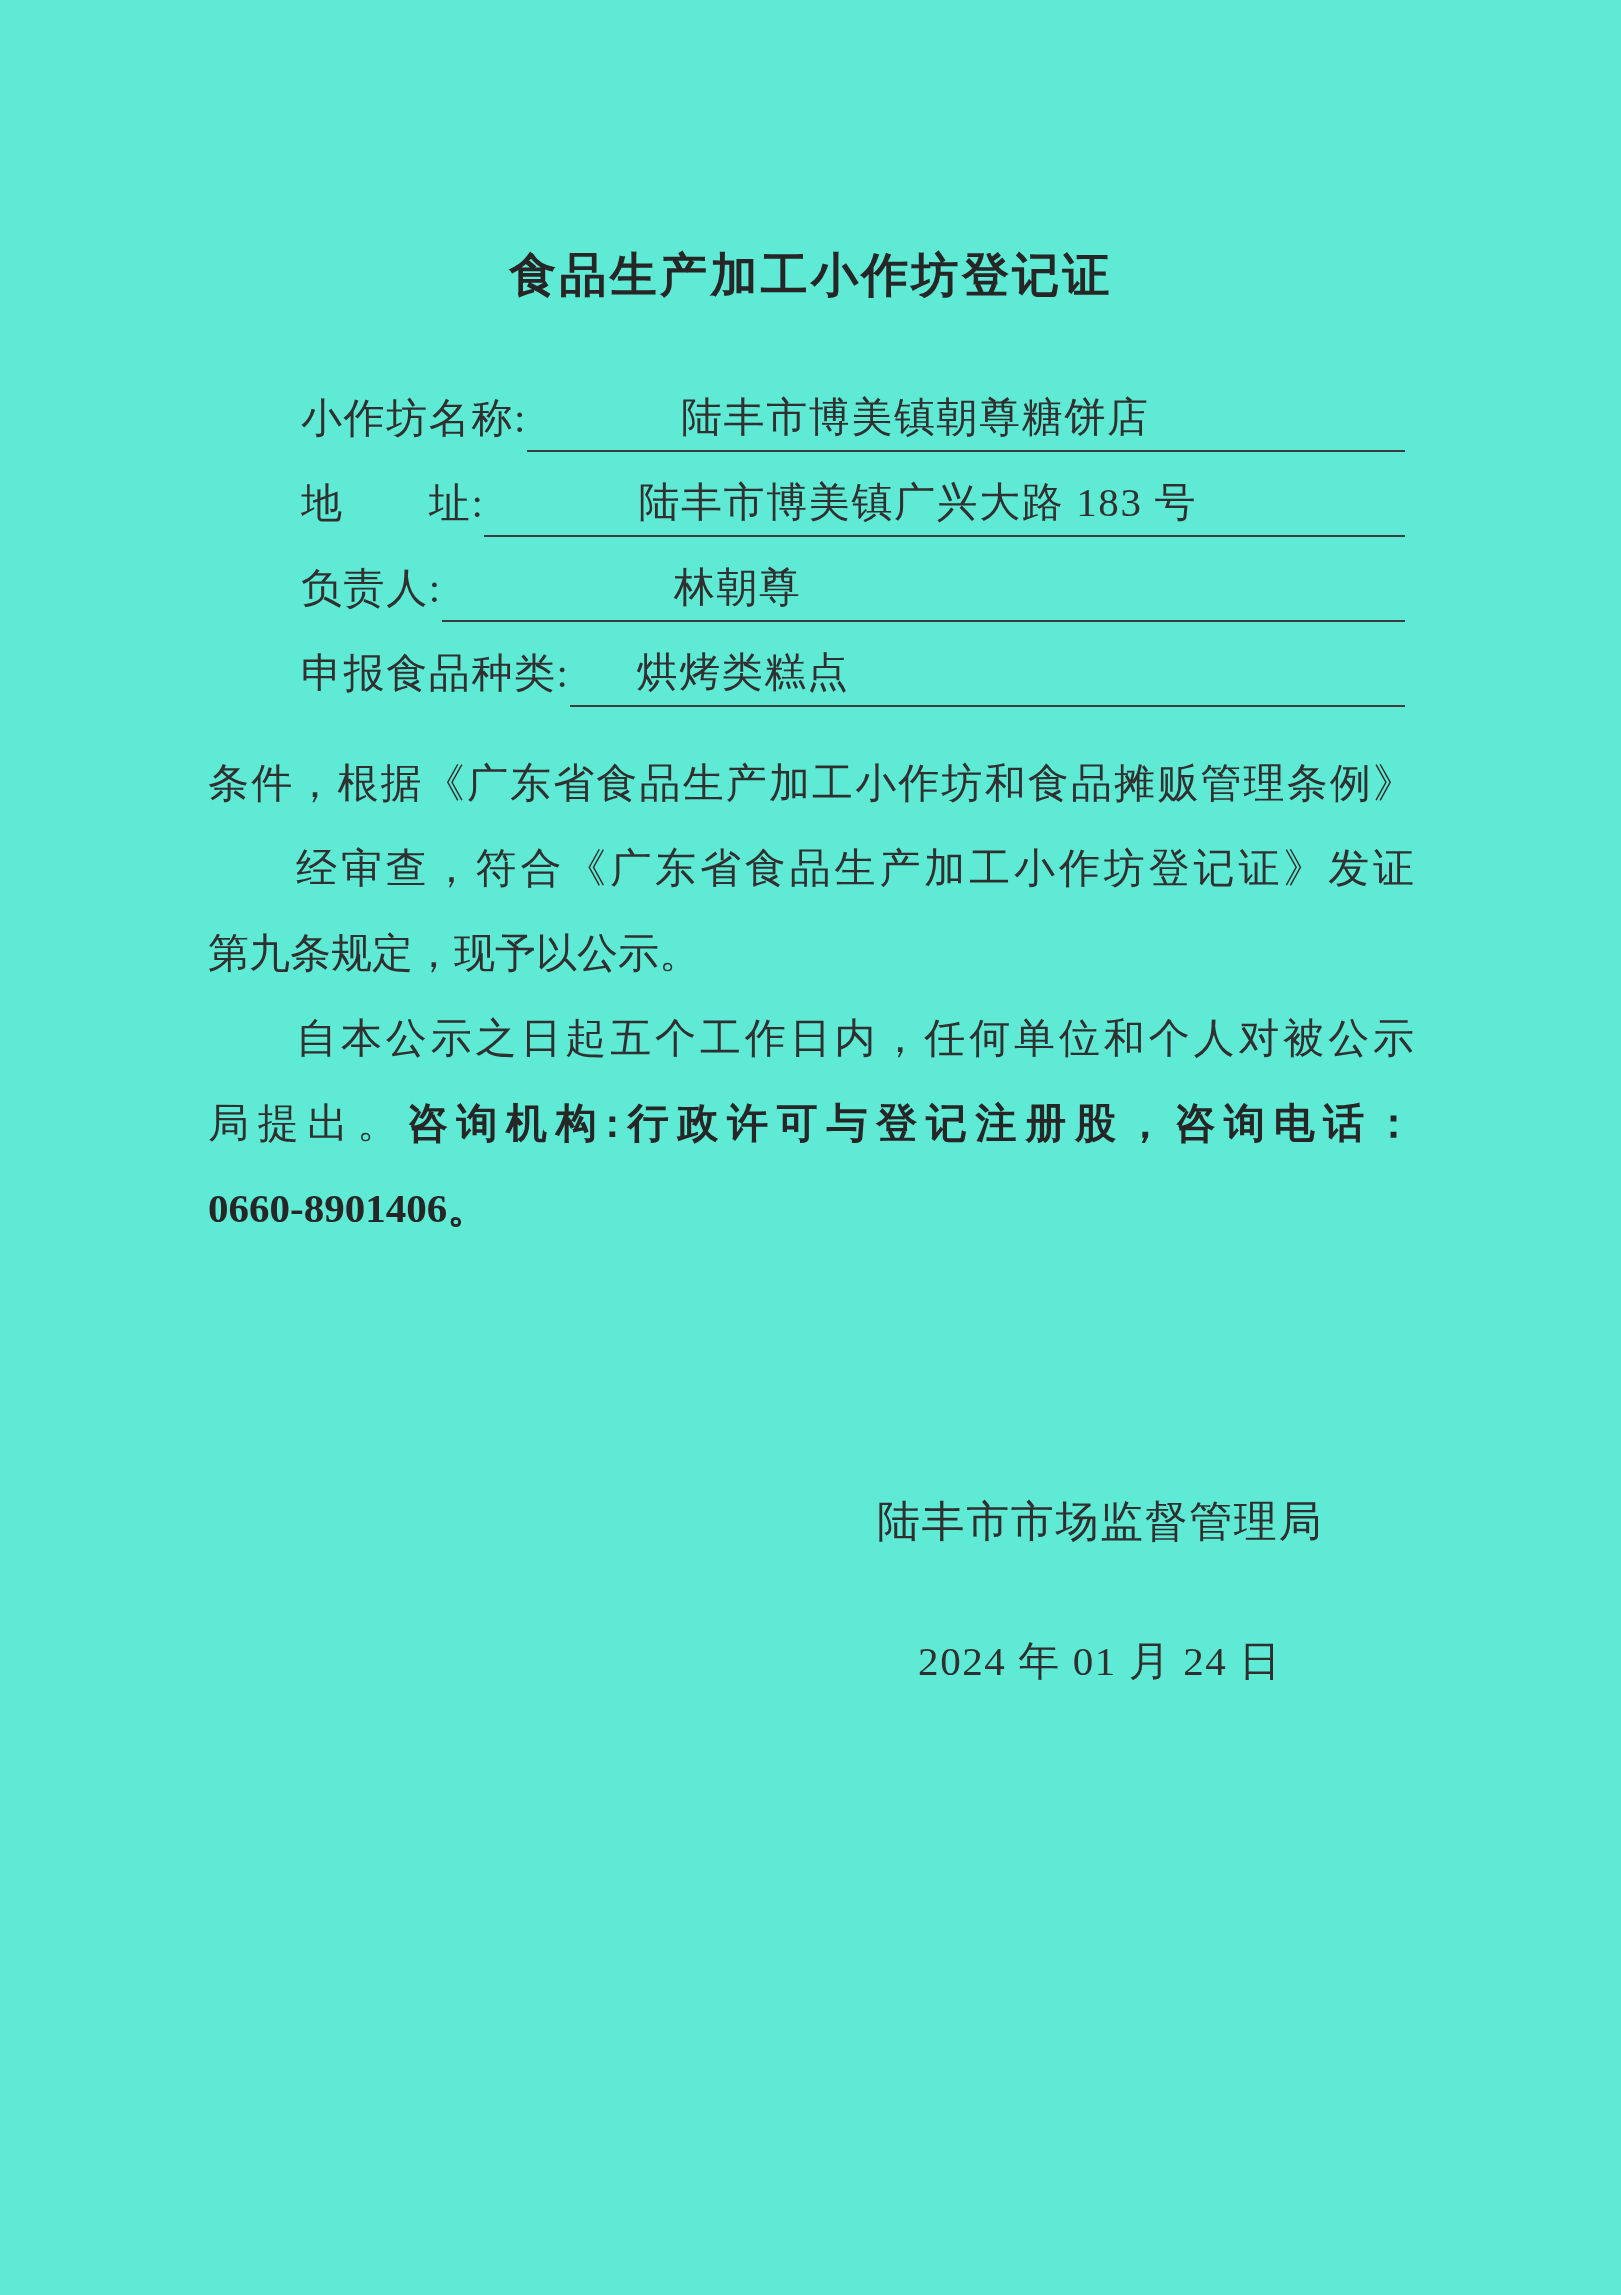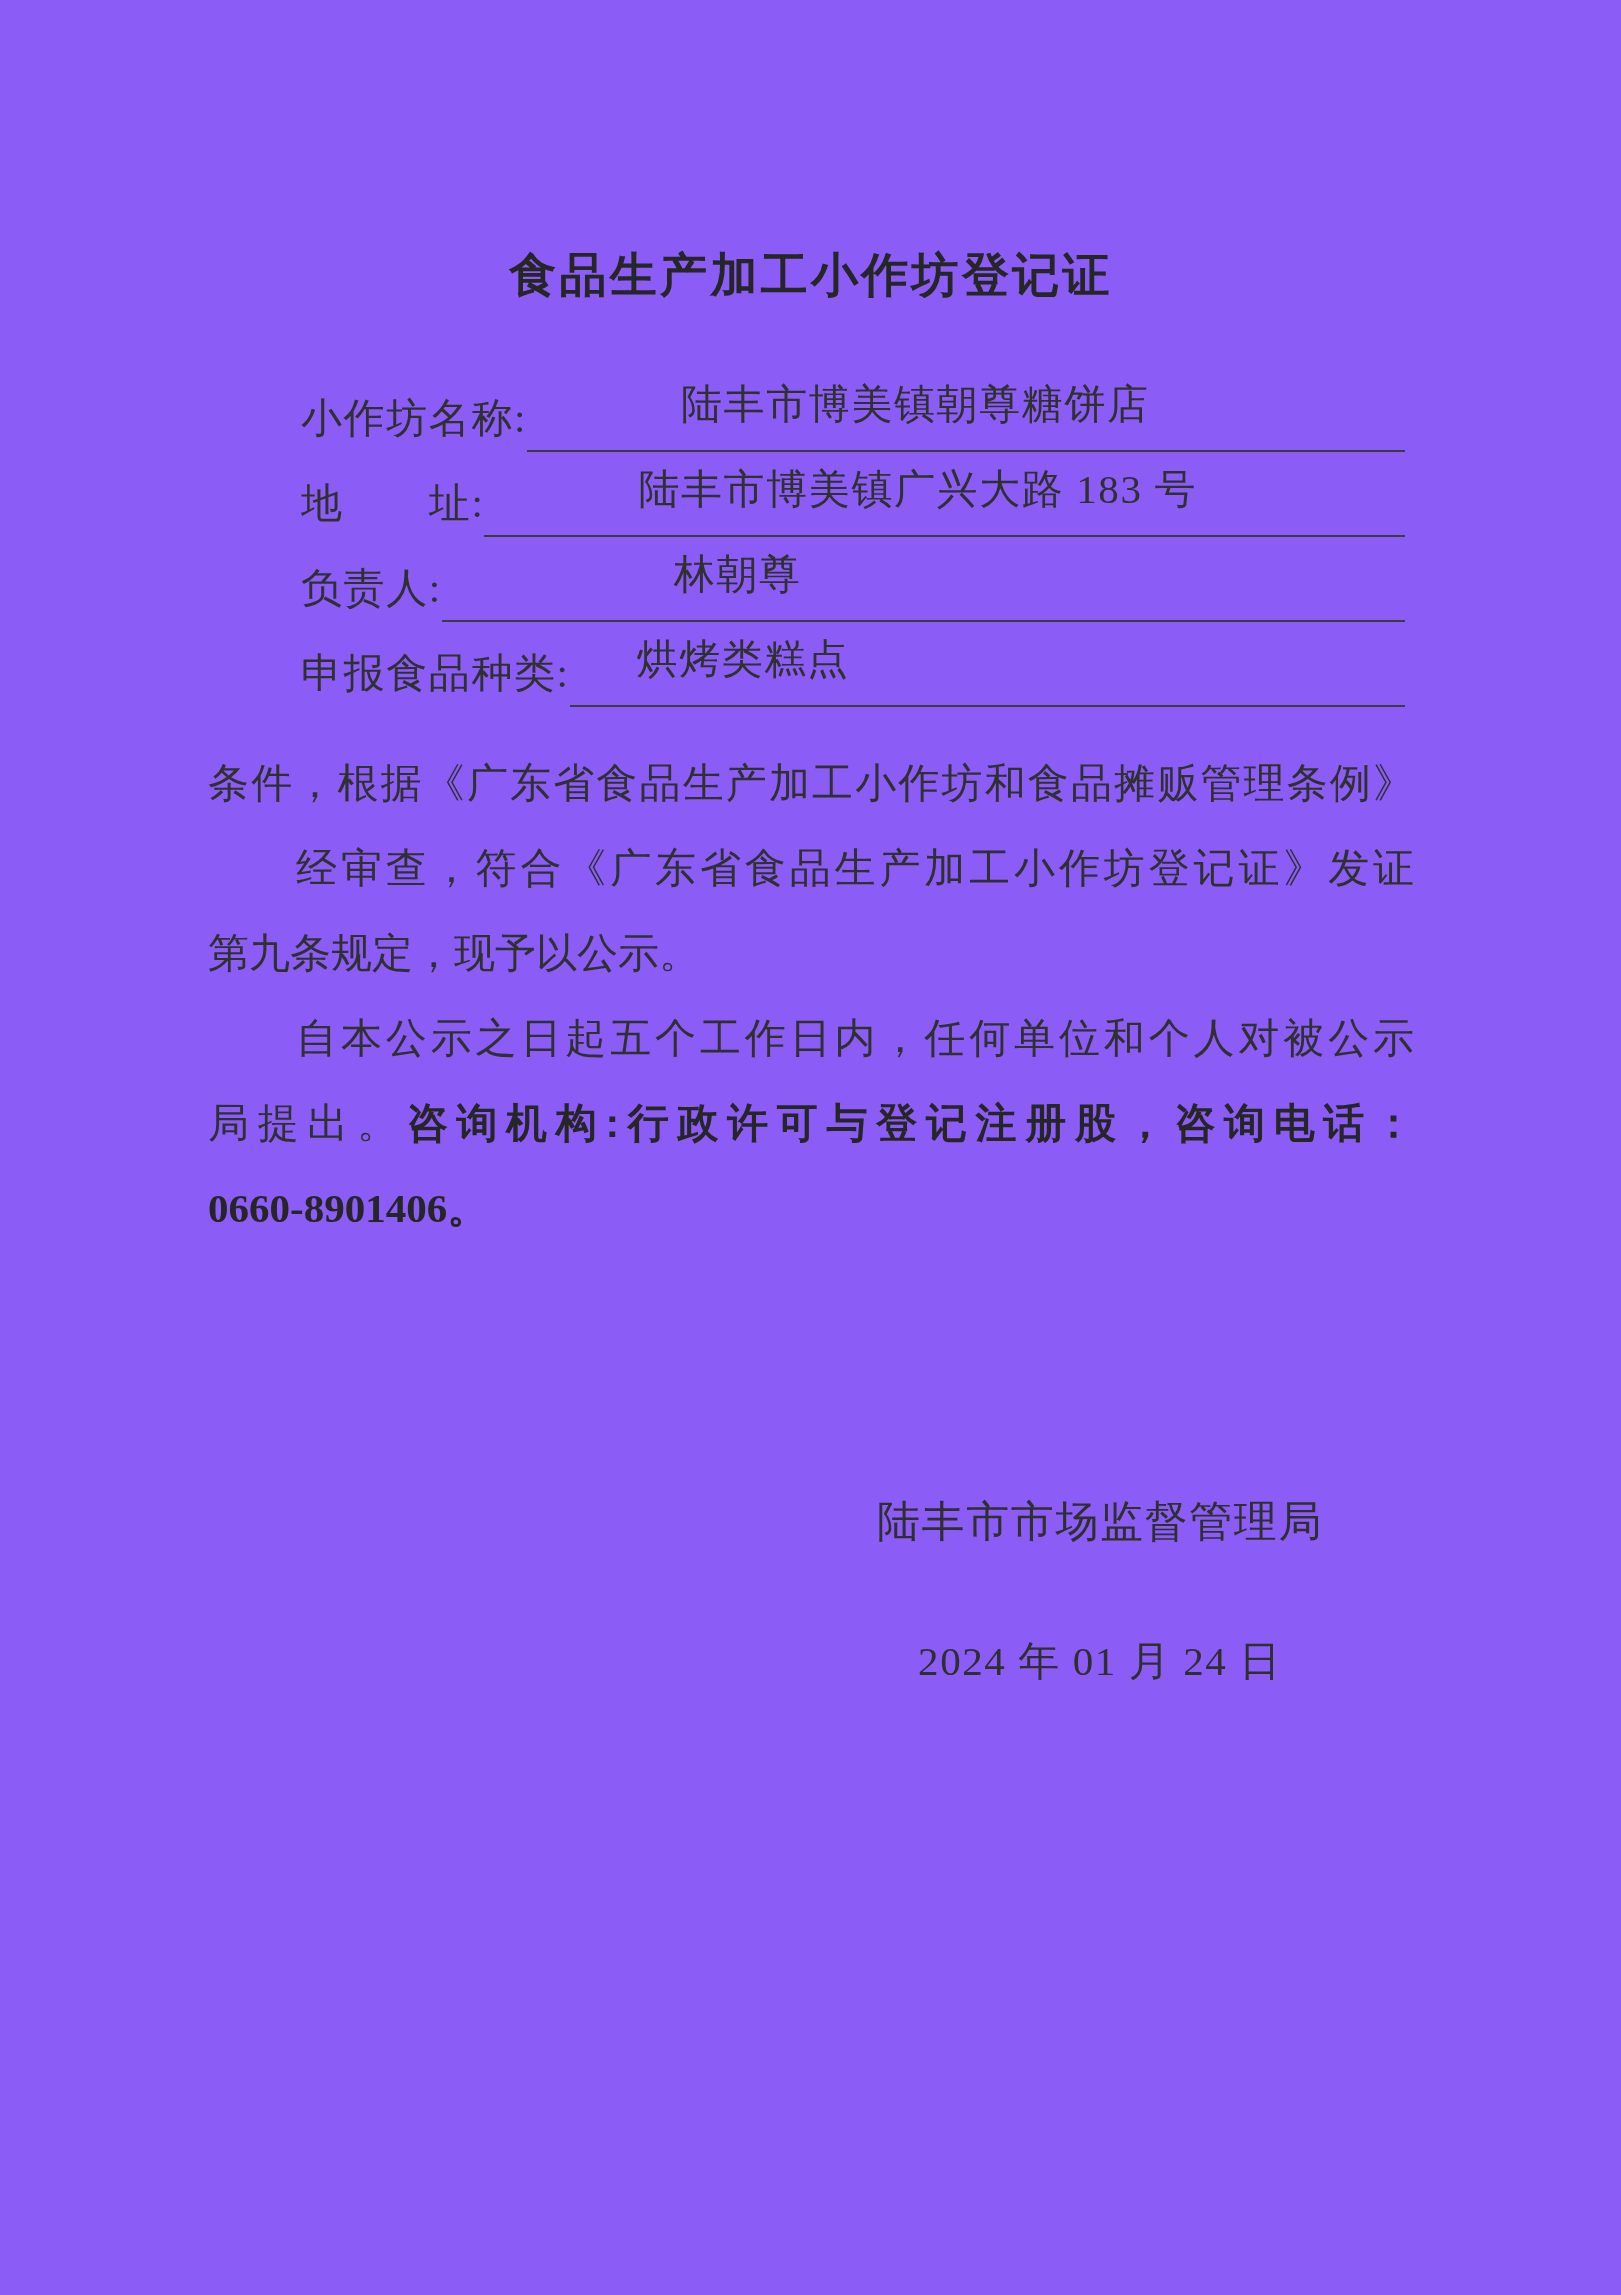--- a/index.html
+++ b/index.html
@@ -2,21 +2,21 @@
 <html style="font-size:13px"><head>
 <meta charset="utf-8">
 <style>
   * { margin: 0; padding: 0; box-sizing: border-box; }
   html, body { background: #e8e8e8; }
   .page {
     position: relative;
     width: 1622px;
     height: 2295px;
     margin: 0 auto;
-    background: #8b5cf6;
+    background: #5eead4;
     color: #2f2f2f;
     font-family: "Liberation Serif", serif;
     overflow: hidden;
   }
   .doc-title {
     margin-top: 244px;
     text-align: center;
     font-family: "Liberation Sans", sans-serif;
     font-weight: 700;
     font-size: 47px;
@@ -43,21 +43,21 @@
     color: #303030;
   }
   .field-label {
     white-space: pre;
     padding-bottom: 6.5px;
     letter-spacing: 1.6px;
   }
   .field-value {
     flex: 1;
     border-bottom: 2.5px solid #3c3c3c;
-    padding-bottom: 18px;
+    padding-bottom: 5px;
     letter-spacing: 1.6px;
     white-space: pre;
   }
   .field-row:nth-child(1) .field-value { padding-left: 154px; }
   .field-row:nth-child(2) .field-value { padding-left: 154px; }
   .field-row:nth-child(3) .field-value { padding-left: 232px; }
   .field-row:nth-child(4) .field-value { padding-left: 67px; }
   .body-text {
     margin: 34px 208px 0 208px;
     font-size: 41px;

